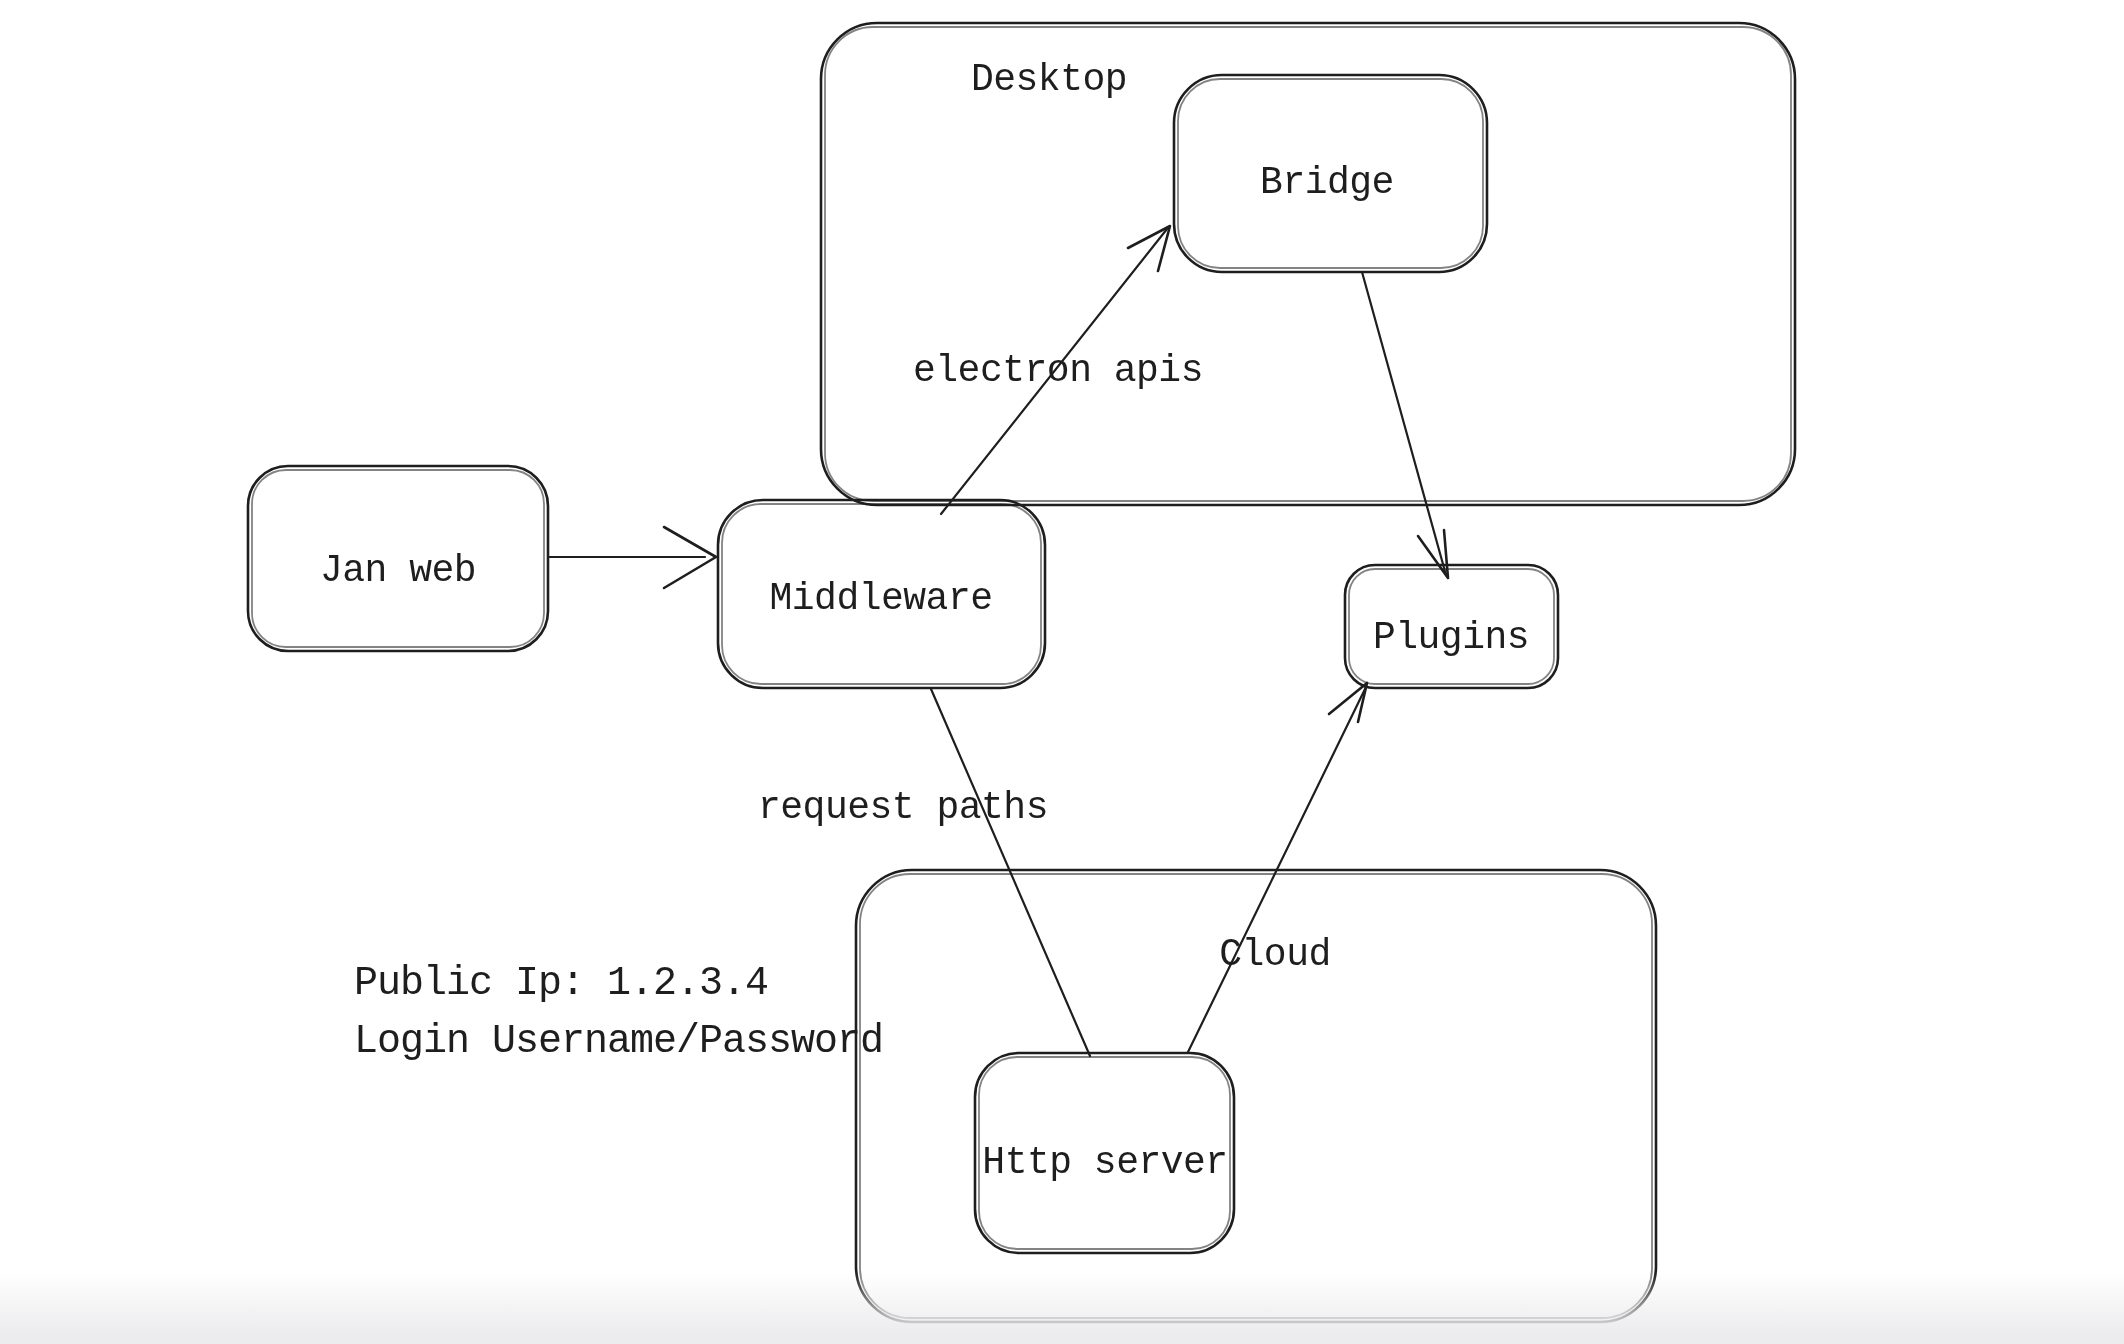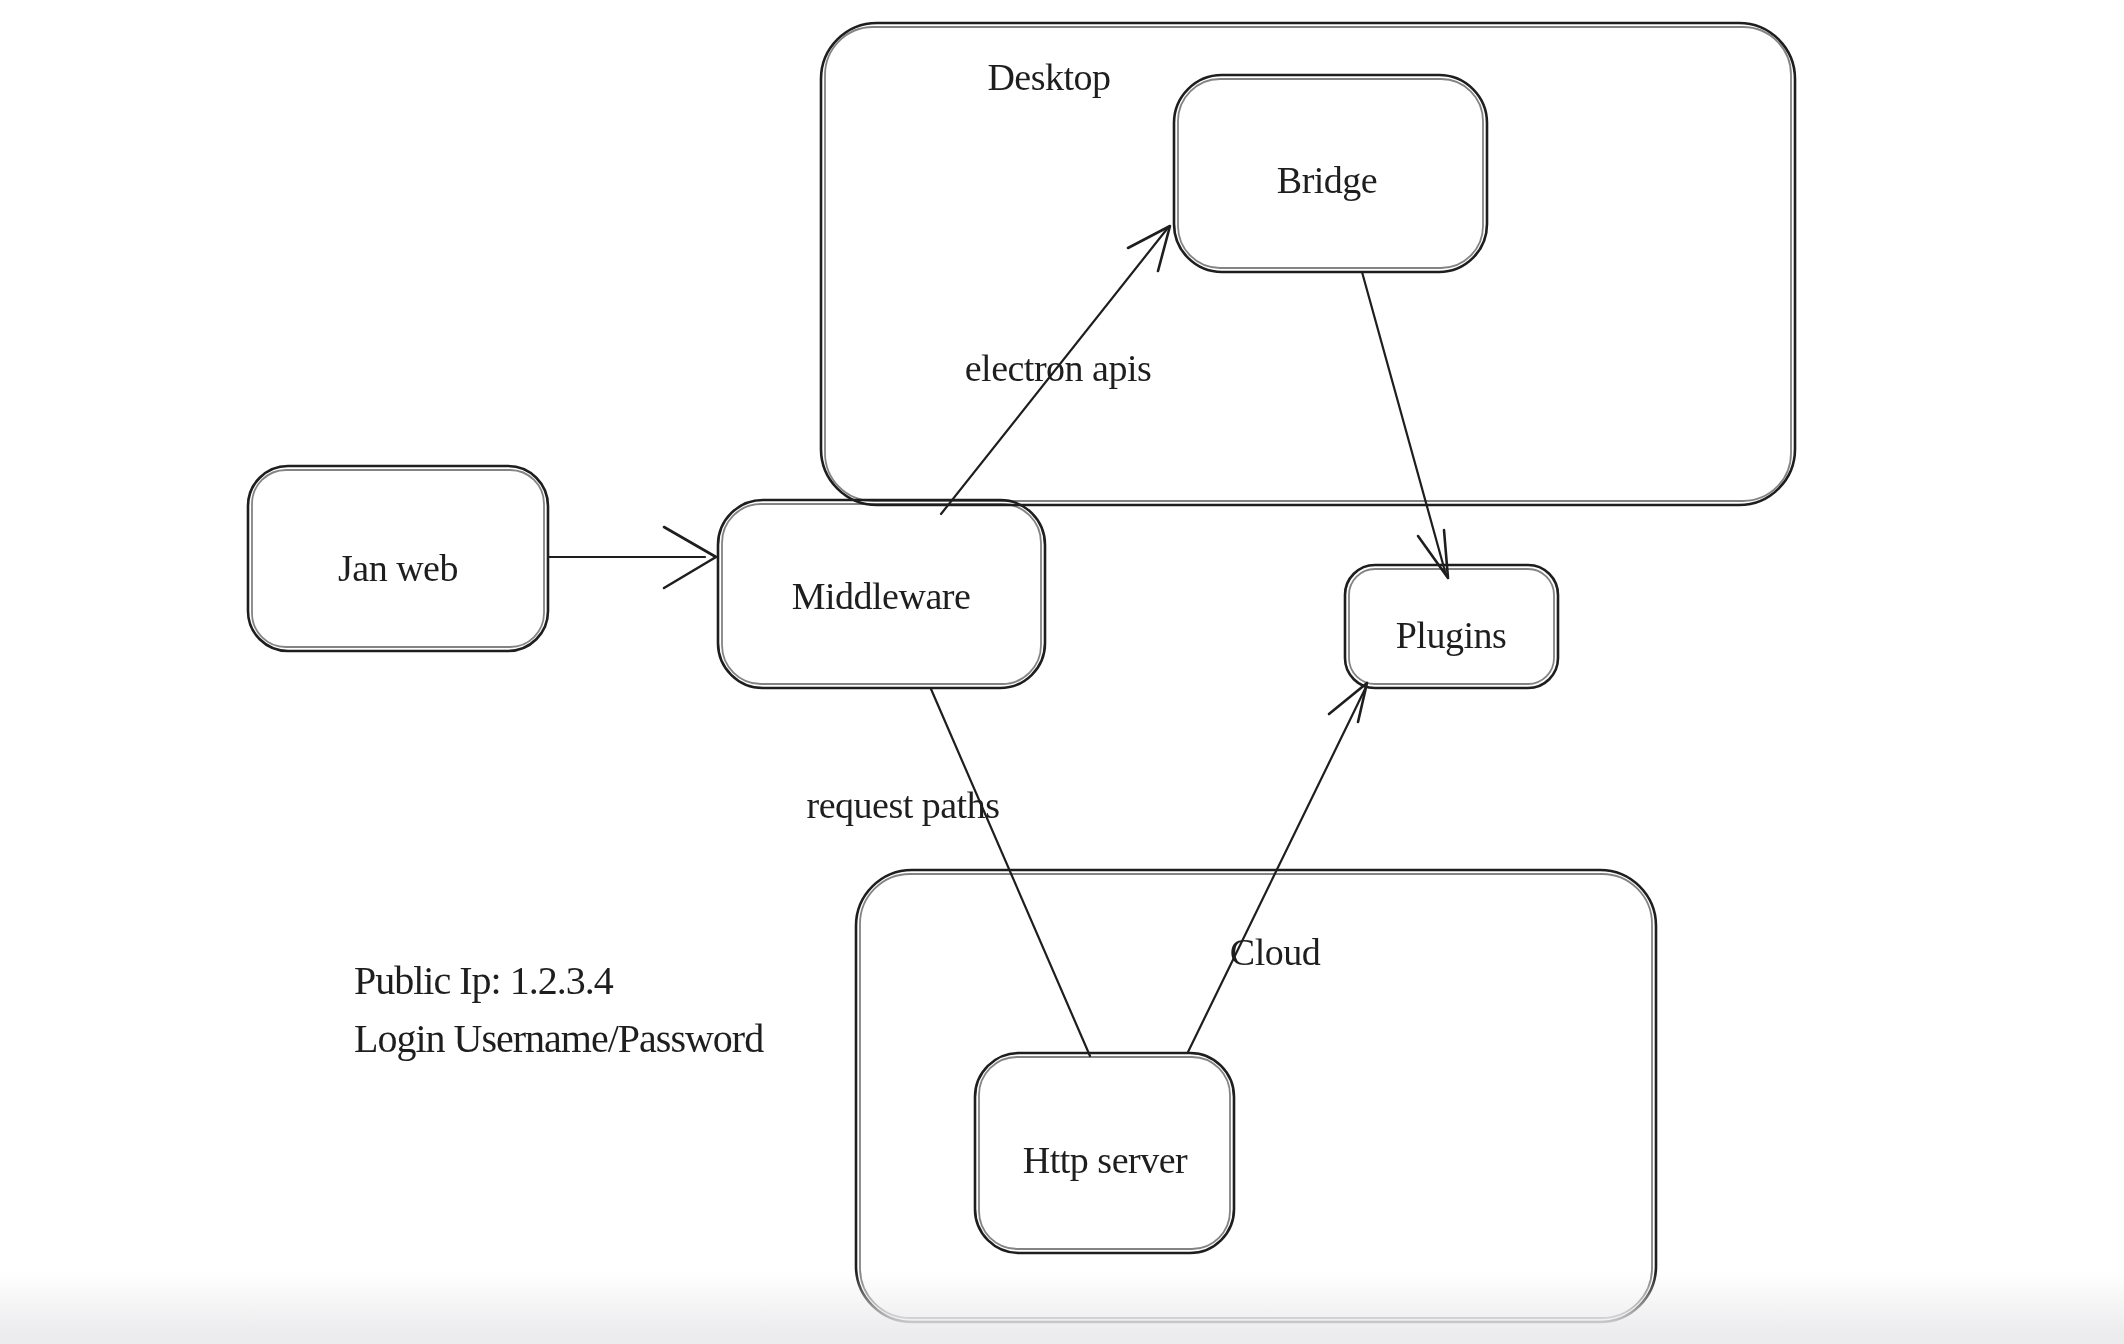--- a/index.html
+++ b/index.html
@@ -2,21 +2,21 @@
 <html><head>
 <meta charset="utf-8">
 <style>
   html, body { margin: 0; padding: 0; background: #ffffff; }
   .canvas {
     position: relative;
     width: 2124px;
     height: 1344px;
     background: #ffffff;
     overflow: hidden;
-    font-family: Liberation Serif, serif;
+    font-family: Liberation Mono, monospace;
   }
   svg { position: absolute; inset: 0; display: block; }
   .shape { fill: none; stroke: #1e1e1e; stroke-width: 2.6; }
   .shape2 { fill: none; stroke: #1e1e1e; stroke-width: 1.8; opacity: .55; }
   .edge { fill: none; stroke: #1e1e1e; stroke-width: 2.2; stroke-linecap: round; }
   .head { fill: none; stroke: #1e1e1e; stroke-width: 2.6; stroke-linecap: round; stroke-linejoin: round; }
   .lbl {
     fill: #1e1e1e;
     font-size: 38px;
     letter-spacing: -0.5px;

